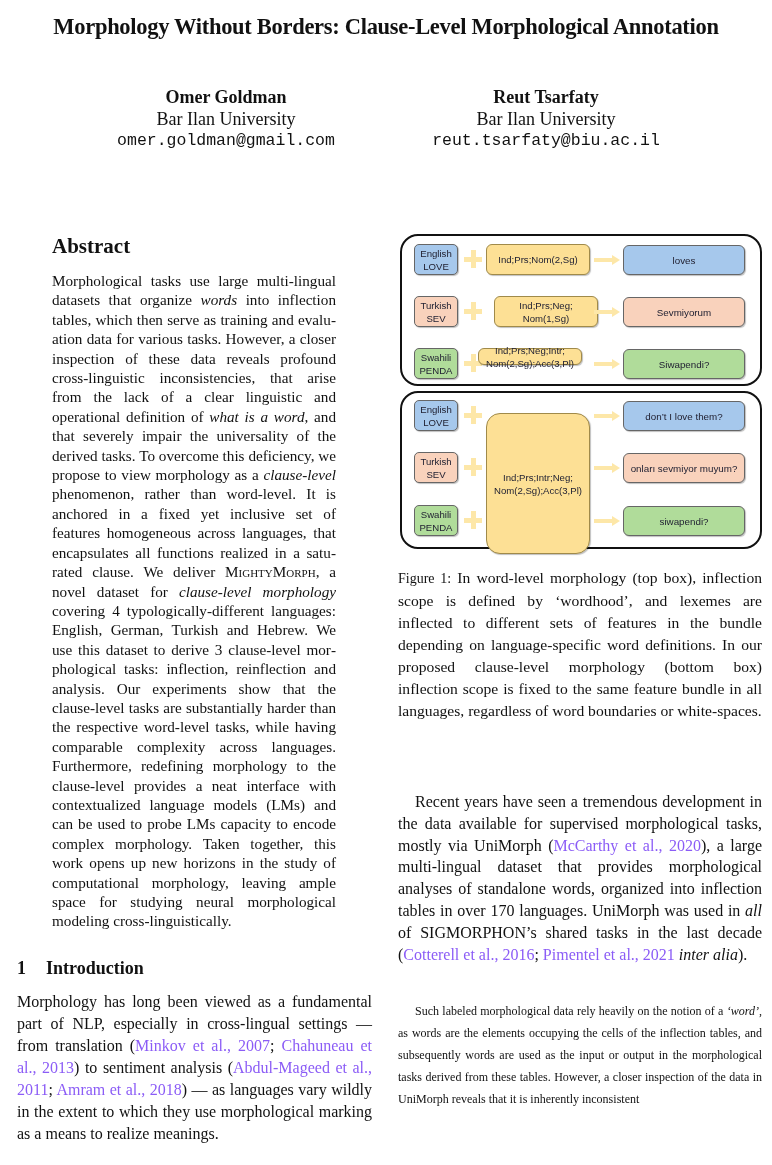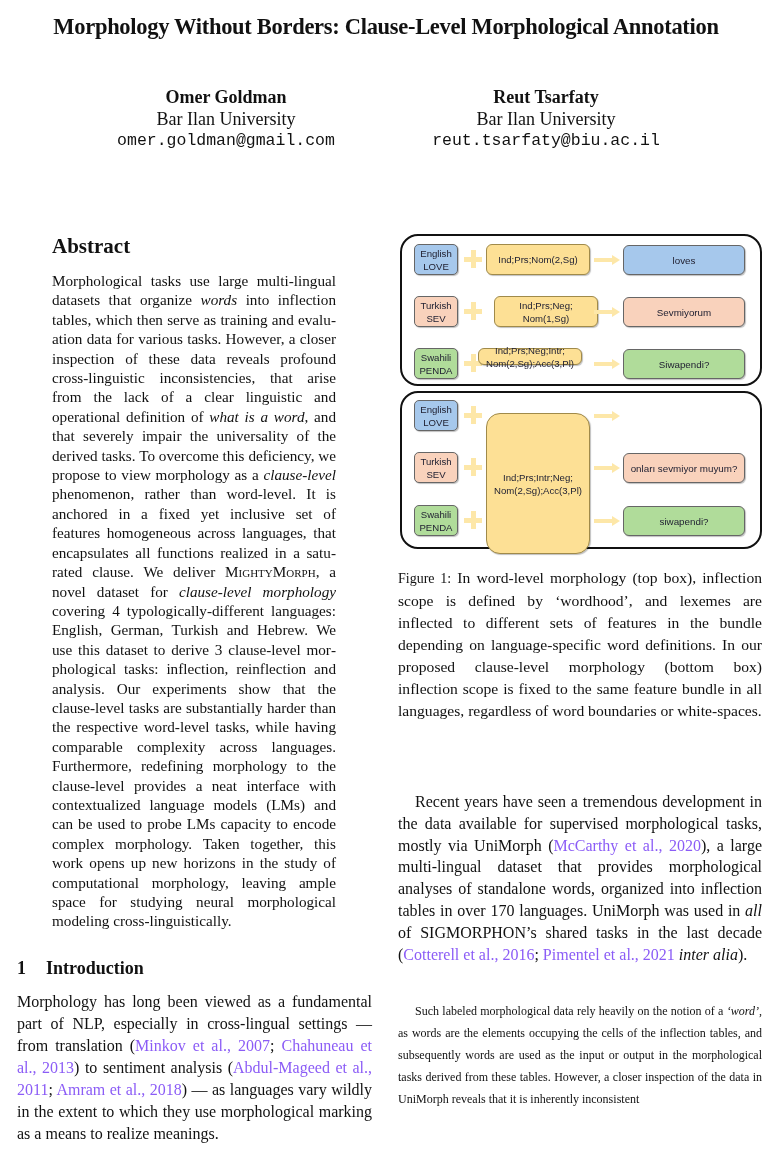--- a/index.html
+++ b/index.html
@@ -187,20 +187,21 @@
     <div class="plus" style="left:62px; top:118px;"></div>
 
     <div class="feat" style="left:84px; top:5px; width:104px; height:141px; border-radius:14px;margin-top:15px;">
       <div>
         <div>Ind;Prs;Intr;Neg;</div>
         <div>Nom(2,Sg);Acc(3,Pl)</div>
       </div>
     </div>
 
     <div class="arrow" style="left:192px; top:20px;"></div>
+    <div class="out blue" style="left:221px; top:8px;">don’t I love them?</div>
 
     <div class="arrow" style="left:192px; top:72px;"></div>
     <div class="out peach" style="left:221px; top:60px;">onları sevmiyor muyum?</div>
 
     <div class="arrow" style="left:192px; top:125px;"></div>
     <div class="out green" style="left:221px; top:113px;">siwapendi?</div>
   </div>
 </div>
 
 <div class="caption"><span class="lbl">Figure 1:</span><span> In word-level morphology (top box), in­flection scope is defined by ‘wordhood’, and lex­emes are inflected to different sets of features in the bundle depending on language-specific word definitions. In our proposed clause-level morphol­ogy (bottom box) inflection scope is fixed to the same feature bundle in all languages, regardless of word boundaries or white-spaces.</span></div>

